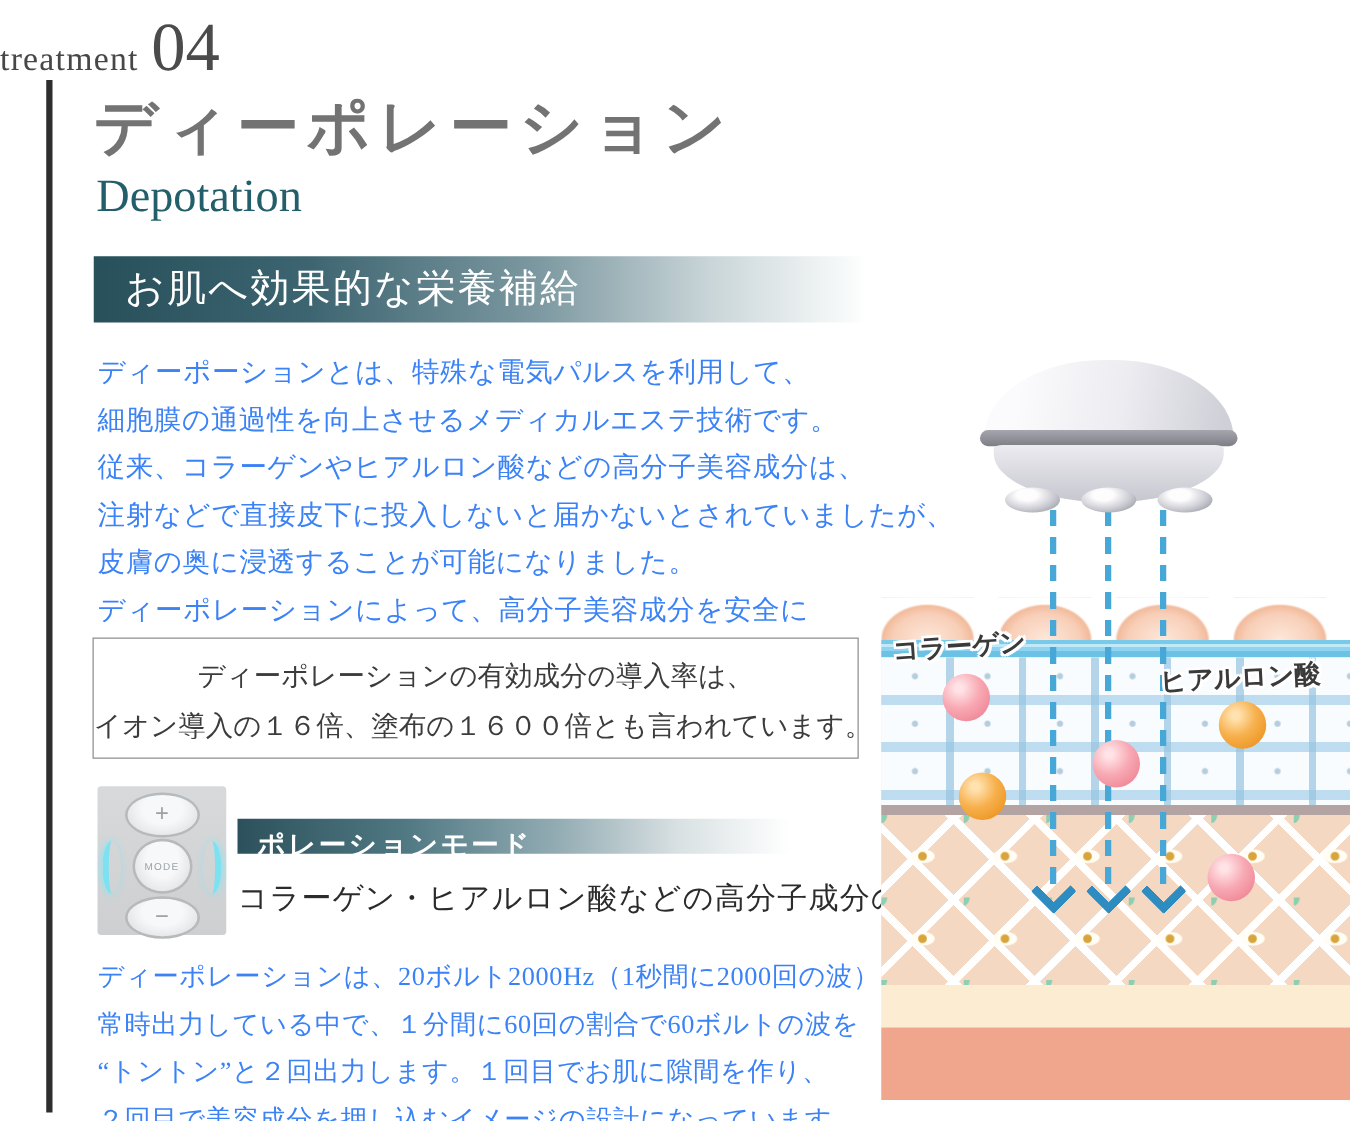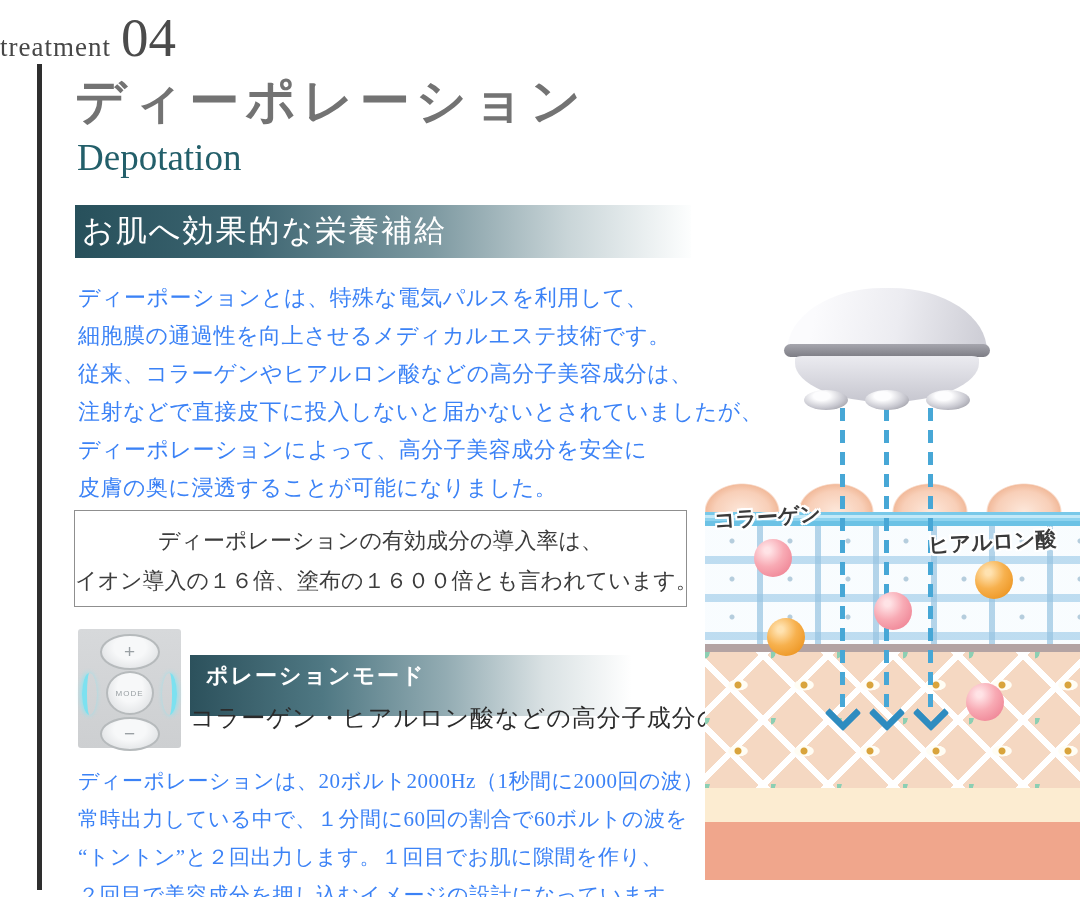--- a/index.html
+++ b/index.html
@@ -15,23 +15,23 @@
   .eyebrow-word { font-size:27px; color:#474747; letter-spacing:1px; }
   .eyebrow-num  { font-size:55px; color:#4b4b4b; }
   .vline { position:absolute; left:37px; top:64px; width:5px; height:826px; background:#2e2e2e; }
   .title-ja { position:absolute; left:75px; top:68px; font-size:50px; font-weight:600; letter-spacing:6px; color:#737373; }
   .title-en { position:absolute; left:77px; top:136px; font-size:37px; color:#235f6a; }
   
   .banner1 {
     position:absolute; left:75px; top:205px; width:616px; height:53px;
     background:linear-gradient(90deg,#27505b 0%,#3d6571 28%,#7d99a1 58%,#c9d5d8 80%,#fdfefe 100%);
   }
-  .banner1 span { display:block; padding-left:7px; line-height:52px; font-size:31px; color:#ffffff; letter-spacing:2px; }
+  .banner1 span { display:block; padding-left:25px; line-height:52px; font-size:31px; color:#ffffff; letter-spacing:2px; }
   .banner2 {
-    position:absolute; left:190px; top:655px; width:442px; height:61px;
+    position:absolute; left:190px; top:655px; width:442px; height:28px;
     background:linear-gradient(90deg,#2c515c 0%,#4f7883 30%,#93acb3 58%,#d9e1e3 80%,#ffffff 100%);
   }
   .banner2 span { display:block; padding-left:16px; line-height:42px; font-size:22px; font-weight:bold; color:#ffffff; letter-spacing:2px; }
   
   .para { position:absolute; font-size:22px; line-height:38px; color:#3b82f6; letter-spacing:0.5px; white-space:nowrap; }
   .para1 { left:78px; top:279px; }
   .para2 { left:78px; top:762px; font-size:21px; }
   .hbox {
     position:absolute; left:74px; top:510px; width:613px; height:97px;
     border:1px solid #8f8f8f; text-align:center; font-size:22px; line-height:40px; padding-top:10px;
@@ -146,22 +146,22 @@
 
   <div class="banner1">
     <span>お肌へ効果的な栄養補給</span>
   </div>
 
   <div class="para para1">
     <div>ディーポーションとは、特殊な電気パルスを利用して、</div>
     <div>細胞膜の通過性を向上させるメディカルエステ技術です。</div>
     <div>従来、コラーゲンやヒアルロン酸などの高分子美容成分は、</div>
     <div>注射などで直接皮下に投入しないと届かないとされていましたが、</div>
+    <div>皮膚の奥に浸透することが可能になりました。</div>
     <div>ディーポレーションによって、高分子美容成分を安全に</div>
-    <div>皮膚の奥に浸透することが可能になりました。</div>
   </div>
 
   <div class="hbox">
     <div>ディーポレーションの有効成分の導入率は、</div>
     <div>イオン導入の１６倍、塗布の１６００倍とも言われています。</div>
   </div>
 
   <div class="remote">
     <div class="rbtn plus">
       <span>+</span>

